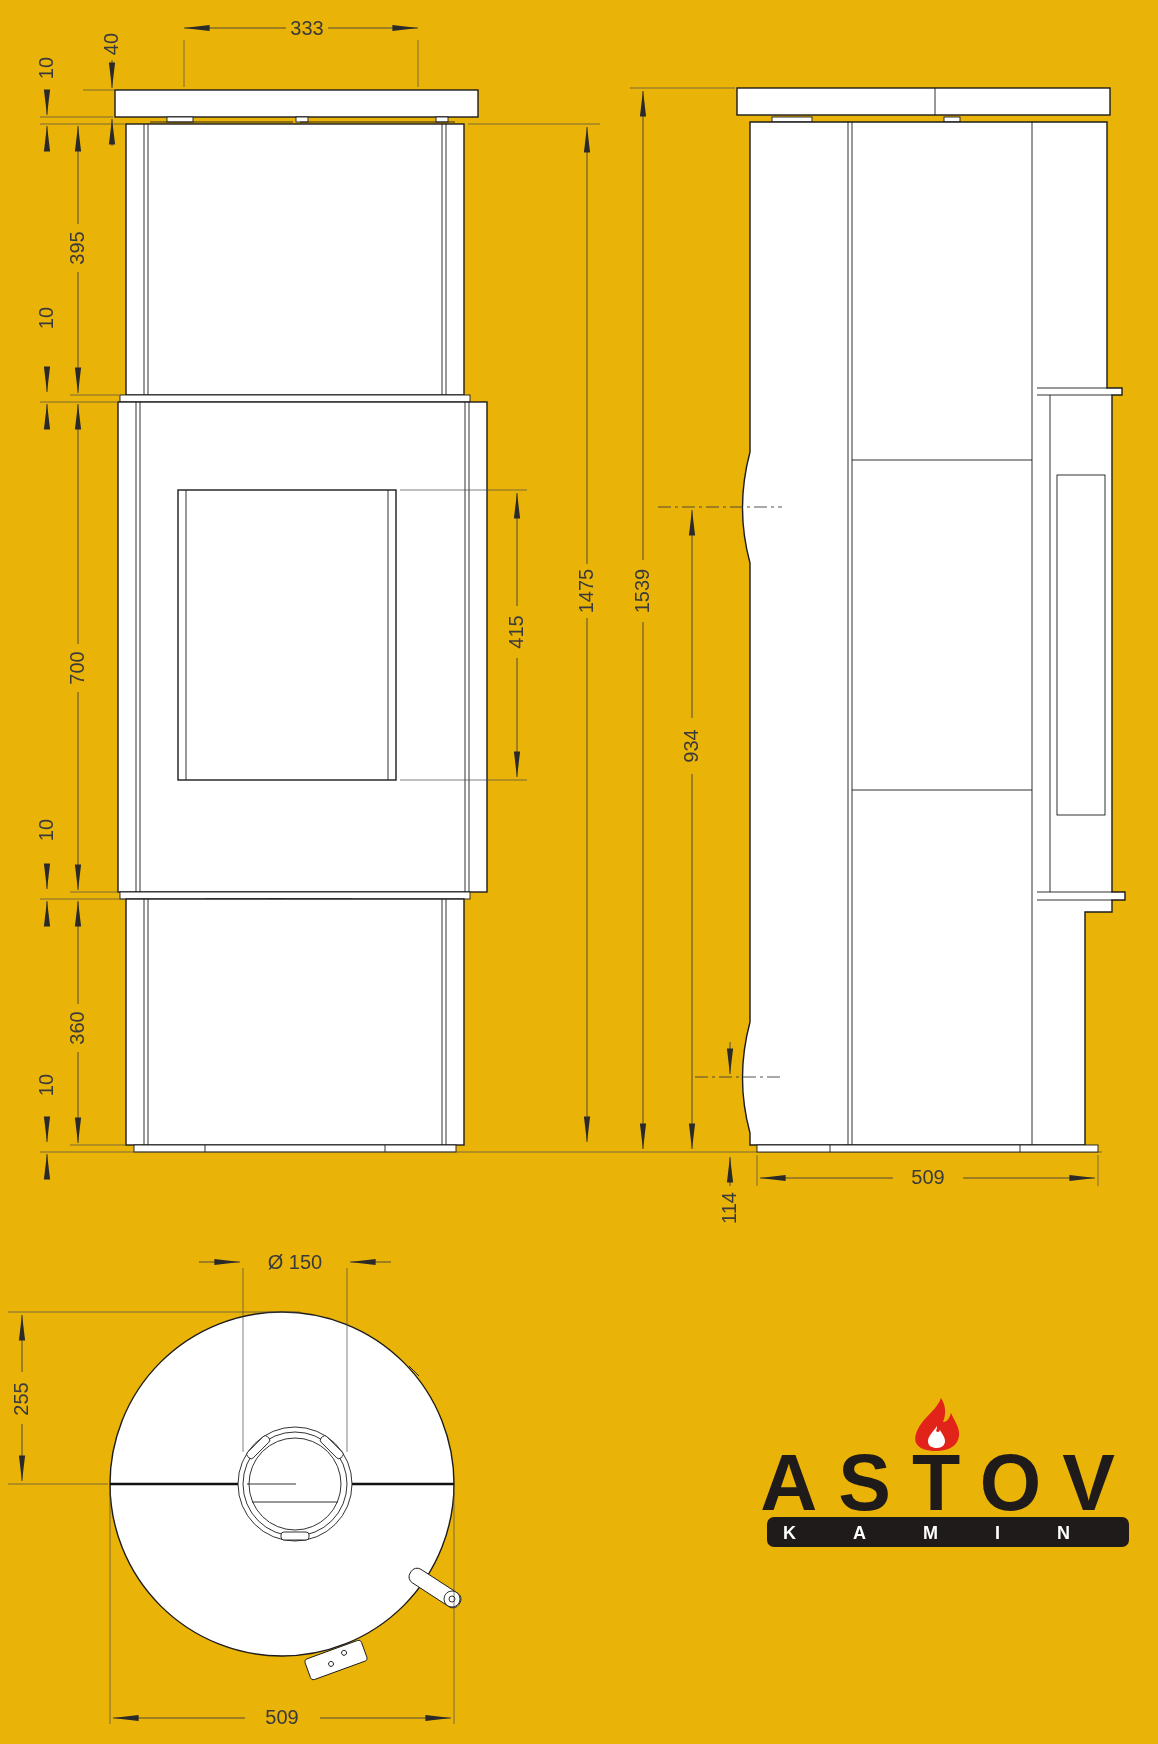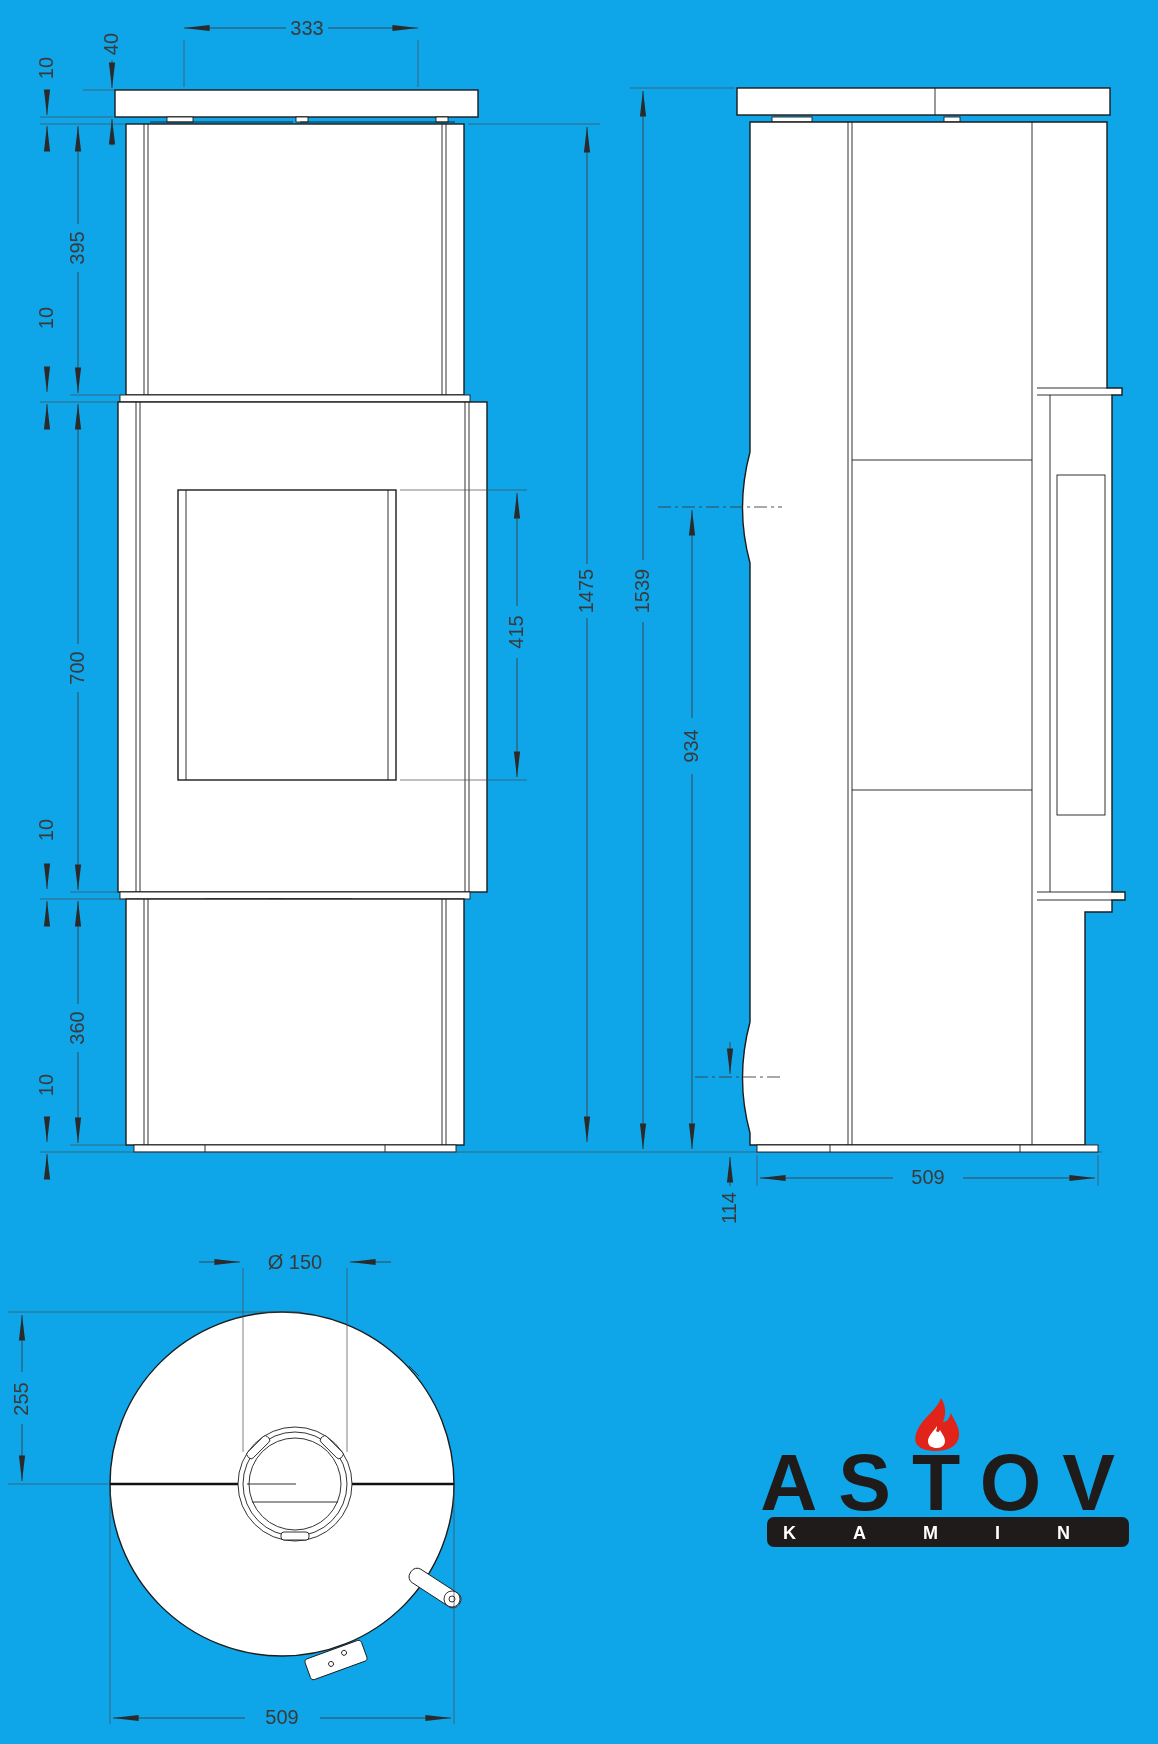--- a/index.html
+++ b/index.html
@@ -1,16 +1,16 @@
 <!DOCTYPE html>
 <html><head>
 <meta charset="utf-8">
 <style>
   html,body{margin:0;padding:0;background:#ffffff;}
-  #canvas{position:relative;width:1158px;height:1744px;background:#0ea5e9;overflow:hidden;
+  #canvas{position:relative;width:1158px;height:1744px;background:#eab308;overflow:hidden;
           font-family:"Liberation Sans",sans-serif;}
   svg text{font-family:"Liberation Sans",sans-serif;}
   .eb {stroke:#111;stroke-width:2.6;fill:none;}
   .t  {stroke:#1c1c1c;stroke-width:0.9;fill:none;}
   .f  {fill:#ffffff;stroke:#1c1c1c;stroke-width:1.4;}
   .ft {fill:#ffffff;stroke:#1c1c1c;stroke-width:0.9;}
   .d  {stroke:#3f3f3f;stroke-width:0.9;fill:none;}
   .x  {stroke:#4a4a4a;stroke-width:0.7;fill:none;}
   .c  {stroke:#3f3f3f;stroke-width:0.9;fill:none;stroke-dasharray:13 4 3 4;}
   .lbl{font-size:20px;fill:#3a3a3a;text-anchor:middle;}

